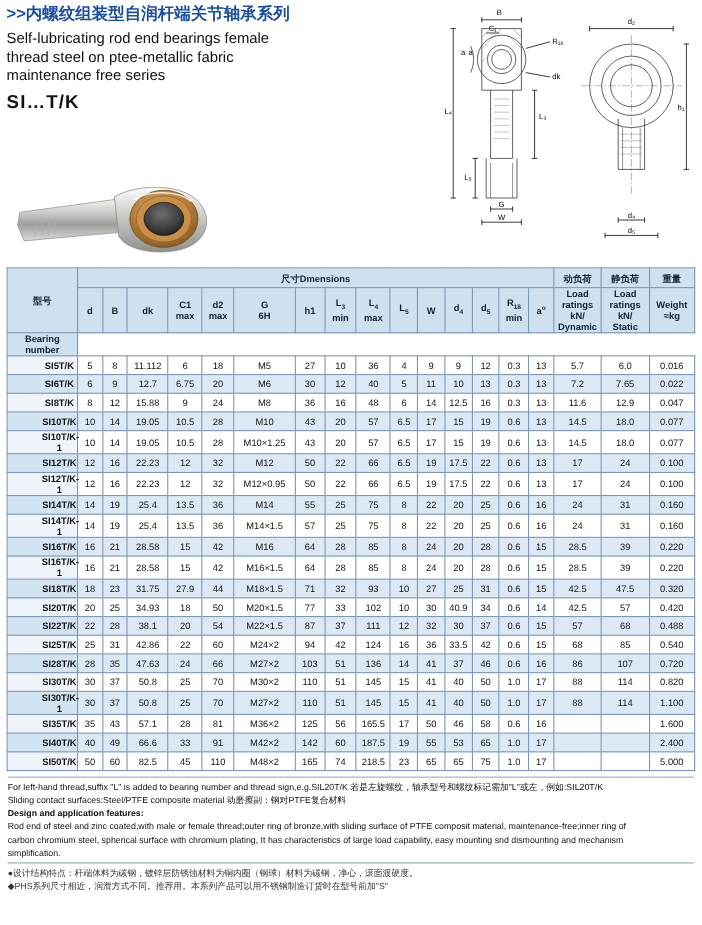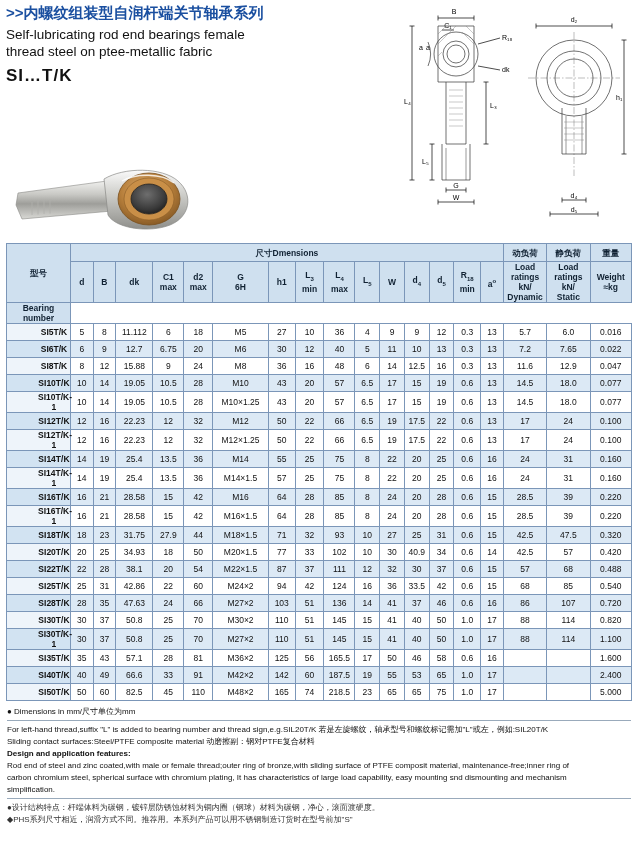--- a/index.html
+++ b/index.html
@@ -97,20 +97,21 @@
 <body>
 
 <div class="page">
 
   <div class="header">
     <div class="header-left">
       <div class="cn-title">&gt;&gt;内螺纹组装型自润杆端关节轴承系列</div>
       <div class="en-title">
         <div>Self-lubricating rod end bearings female</div>
         <div>thread steel on ptee-metallic fabric</div>
+        <div>maintenance free series</div>
       </div>
       <div class="code-title">SI…T/K</div>
 
       <div class="photo-wrap">
         <svg class="dwg" width="215" height="85" viewBox="0 0 215 85">
           <defs>
             <linearGradient id="met" x1="0" y1="0" x2="0" y2="1">
               <stop offset="0%" stop-color="#f0f0ee"></stop>
               <stop offset="35%" stop-color="#c9c9c5"></stop>
               <stop offset="60%" stop-color="#9e9e9a"></stop>
@@ -415,21 +416,21 @@
           <td>24</td>
           <td>0.100</td>
         </tr>
         <tr>
           <td class="name">SI12T/K-1</td>
           <td>12</td>
           <td>16</td>
           <td>22.23</td>
           <td>12</td>
           <td>32</td>
-          <td>M12×1.25</td>
+          <td>M12×0.95</td>
           <td>50</td>
           <td>22</td>
           <td>66</td>
           <td>6.5</td>
           <td>19</td>
           <td>17.5</td>
           <td>22</td>
           <td>0.6</td>
           <td>13</td>
           <td>17</td>
@@ -727,21 +728,20 @@
           <td>1.0</td>
           <td>17</td>
           <td></td>
           <td></td>
           <td>5.000</td>
         </tr>
       </tbody>
   </table>
 
   <div class="notes">
-    <p>● Dimensions in mm/尺寸单位为mm</p>
     <div class="rule"></div>
     <p>For left-hand thread,suffix "L" is added to bearing number and thread sign,e.g.SIL20T/K  若是左旋螺纹，轴承型号和螺纹标记需加"L"或左，例如:SIL20T/K</p>
     <p>Sliding contact surfaces:Steel/PTFE composite material 动磨擦副：钢对PTFE复合材料</p>
     <p class="bold">Design and application features:</p>
     <p>Rod end of steel and zinc coated,with male or female thread;outer ring of bronze,with sliding surface of PTFE composit material, maintenance-free;inner ring of</p>
     <p>carbon chromium steel, spherical surface with chromium plating, It has characteristics of large load capability, easy mounting snd dismounting and  mechanism</p>
     <p>simplification.</p>
     <div class="rule"></div>
     <p class="watermark-note">●设计结构特点：杆端体料为碳钢，镀锌层防锈蚀材料为铜内圈（钢球）材料为碳钢，净心，滚面渡硬度。</p>
     <p class="watermark-note">◆PHS系列尺寸相近，润滑方式不同。推荐用。本系列产品可以用不锈钢制造订货时在型号前加"S"</p>

